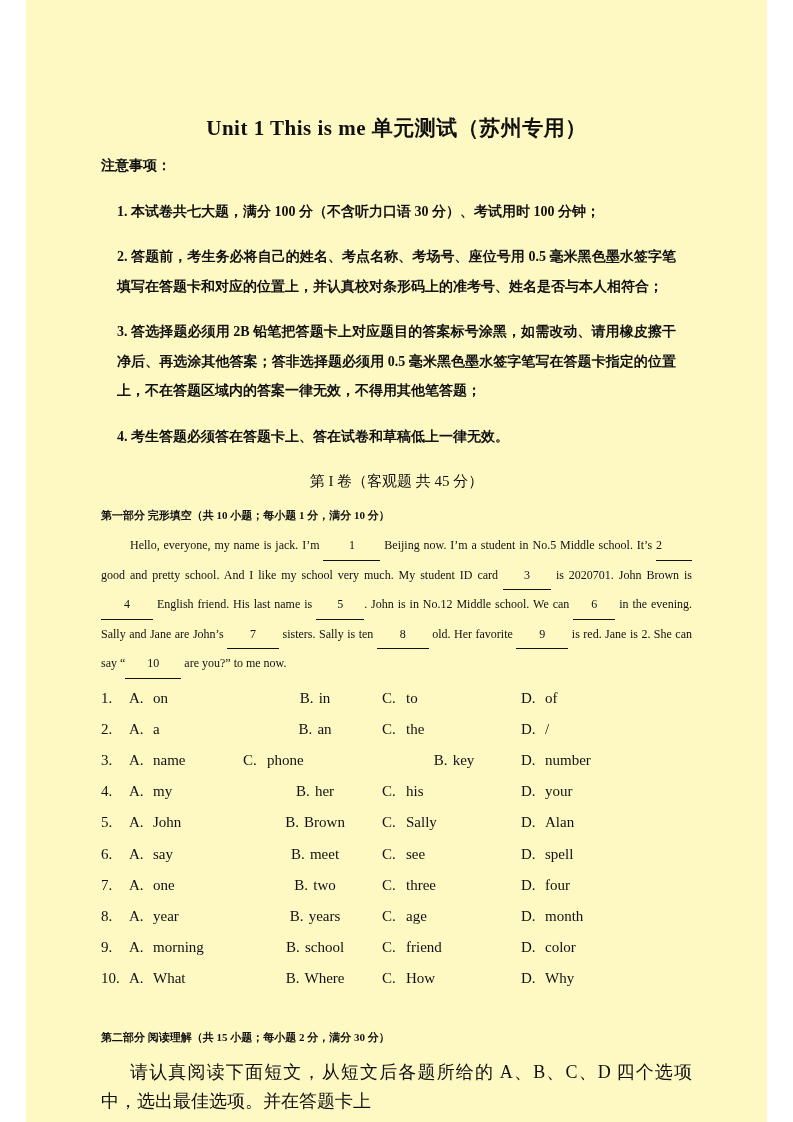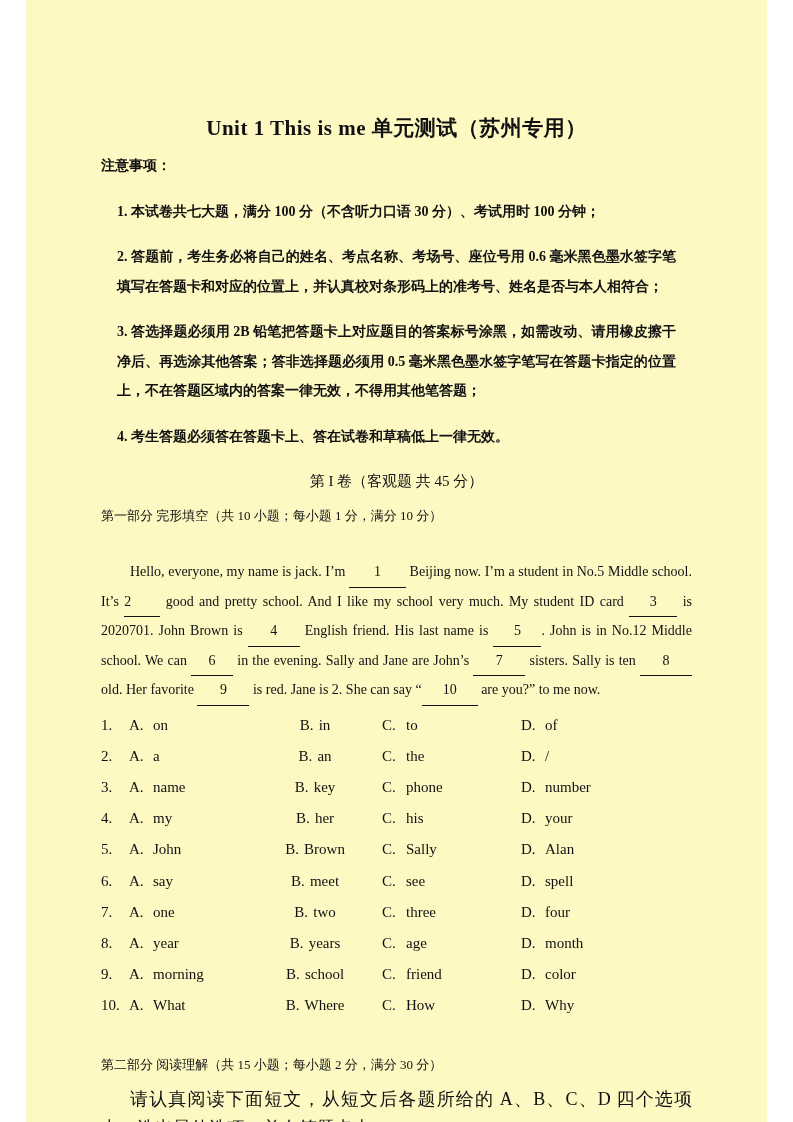--- a/index.html
+++ b/index.html
@@ -39,27 +39,27 @@
   }
   .volume-heading {
     margin: 8px 0 0 0;
     text-align: center;
     font-size: 15px;
     font-weight: normal;
     line-height: 29.5px;
   }
   .part-heading {
     margin: 4px 0 0 0;
-    font-size: 13px;
-    font-weight: normal;
+    font-size: 11px;
+    font-weight: bold;
     line-height: 29.5px;
   }
   .cloze-passage {
-    margin: 28px 0 0 0;
-    font-size: 14px;
+    margin: 1px 0 0 0;
+    font-size: 12px;
     line-height: 28.5px;
     text-align: justify;
     text-indent: 29px;
   }
   .blank {
     display: inline-block;
     width: 52px;
     border-bottom: 1px solid #111;
     text-align: center;
     text-indent: 0;
@@ -97,21 +97,21 @@
 </head>
 <body>
 
 <div class="page">
 
   <h1 class="doc-title">Unit 1 This is me 单元测试（苏州专用）</h1>
 
   <div class="notice">
     <p class="notice-heading">注意事项：</p>
     <p class="notice-item">1. 本试卷共七大题，满分 100 分（不含听力口语 30 分）、考试用时 100 分钟；</p>
-    <p class="notice-item">2. 答题前，考生务必将自己的姓名、考点名称、考场号、座位号用 0.6 毫米黑色墨水签字笔填写在答题卡和对应的位置上，并认真校对条形码上的准考号、姓名是否与本人相符合；</p>
+    <p class="notice-item">2. 答题前，考生务必将自己的姓名、考点名称、考场号、座位号用 0.5 毫米黑色墨水签字笔填写在答题卡和对应的位置上，并认真校对条形码上的准考号、姓名是否与本人相符合；</p>
     <p class="notice-item">3. 答选择题必须用 2B 铅笔把答题卡上对应题目的答案标号涂黑，如需改动、请用橡皮擦干净后、再选涂其他答案；答非选择题必须用 0.5 毫米黑色墨水签字笔写在答题卡指定的位置上，不在答题区域内的答案一律无效，不得用其他笔答题；</p>
     <p class="notice-item">4. 考生答题必须答在答题卡上、答在试卷和草稿低上一律无效。</p>
   </div>
 
   <p class="volume-heading">第 I 卷（客观题  共 45 分）</p>
 
   <p class="part-heading">第一部分  完形填空（共 10 小题；每小题 1 分，满分 10 分）</p>
 
   <p class="cloze-passage">Hello, everyone, my name is jack. I’m <span class="blank" data-blank="1">1</span> Beijing now. I’m a student in No.5 Middle school. It’s <span class="blank" data-blank="2">2</span> good and pretty school. And I like my school very much. My student ID card <span class="blank" data-blank="3">3</span> is 2020701. John Brown is <span class="blank" data-blank="4">4</span> English friend. His last name is <span class="blank" data-blank="5">5</span>. John is in No.12 Middle school. We can <span class="blank" data-blank="6">6</span> in the evening. Sally and Jane are John’s <span class="blank" data-blank="7">7</span> sisters. Sally is ten <span class="blank" data-blank="8">8</span> old. Her favorite <span class="blank" data-blank="9">9</span> is red. Jane is 2. She can say “<span class="blank" data-blank="10">10</span> are you?” to me now.</p>
 
@@ -126,22 +126,22 @@
       <div class="opt-row">
         <span class="qnum">2.</span>
         <span class="opt-cell opt-a"><span class="opt-letter">A.</span><span class="opt-word">a</span></span>
         <span class="opt-cell opt-b"><span class="opt-letter">B.</span><span class="opt-word">an</span></span>
         <span class="opt-cell opt-c"><span class="opt-letter">C.</span><span class="opt-word">the</span></span>
         <span class="opt-cell opt-d"><span class="opt-letter">D.</span><span class="opt-word">/</span></span>
       </div>
       <div class="opt-row">
         <span class="qnum">3.</span>
         <span class="opt-cell opt-a"><span class="opt-letter">A.</span><span class="opt-word">name</span></span>
+        <span class="opt-cell opt-c"><span class="opt-letter">C.</span><span class="opt-word">phone</span></span>
         <span class="opt-cell opt-b"><span class="opt-letter">B.</span><span class="opt-word">key</span></span>
-        <span class="opt-cell opt-c"><span class="opt-letter">C.</span><span class="opt-word">phone</span></span>
         <span class="opt-cell opt-d"><span class="opt-letter">D.</span><span class="opt-word">number</span></span>
       </div>
       <div class="opt-row">
         <span class="qnum">4.</span>
         <span class="opt-cell opt-a"><span class="opt-letter">A.</span><span class="opt-word">my</span></span>
         <span class="opt-cell opt-b"><span class="opt-letter">B.</span><span class="opt-word">her</span></span>
         <span class="opt-cell opt-c"><span class="opt-letter">C.</span><span class="opt-word">his</span></span>
         <span class="opt-cell opt-d"><span class="opt-letter">D.</span><span class="opt-word">your</span></span>
       </div>
       <div class="opt-row">

